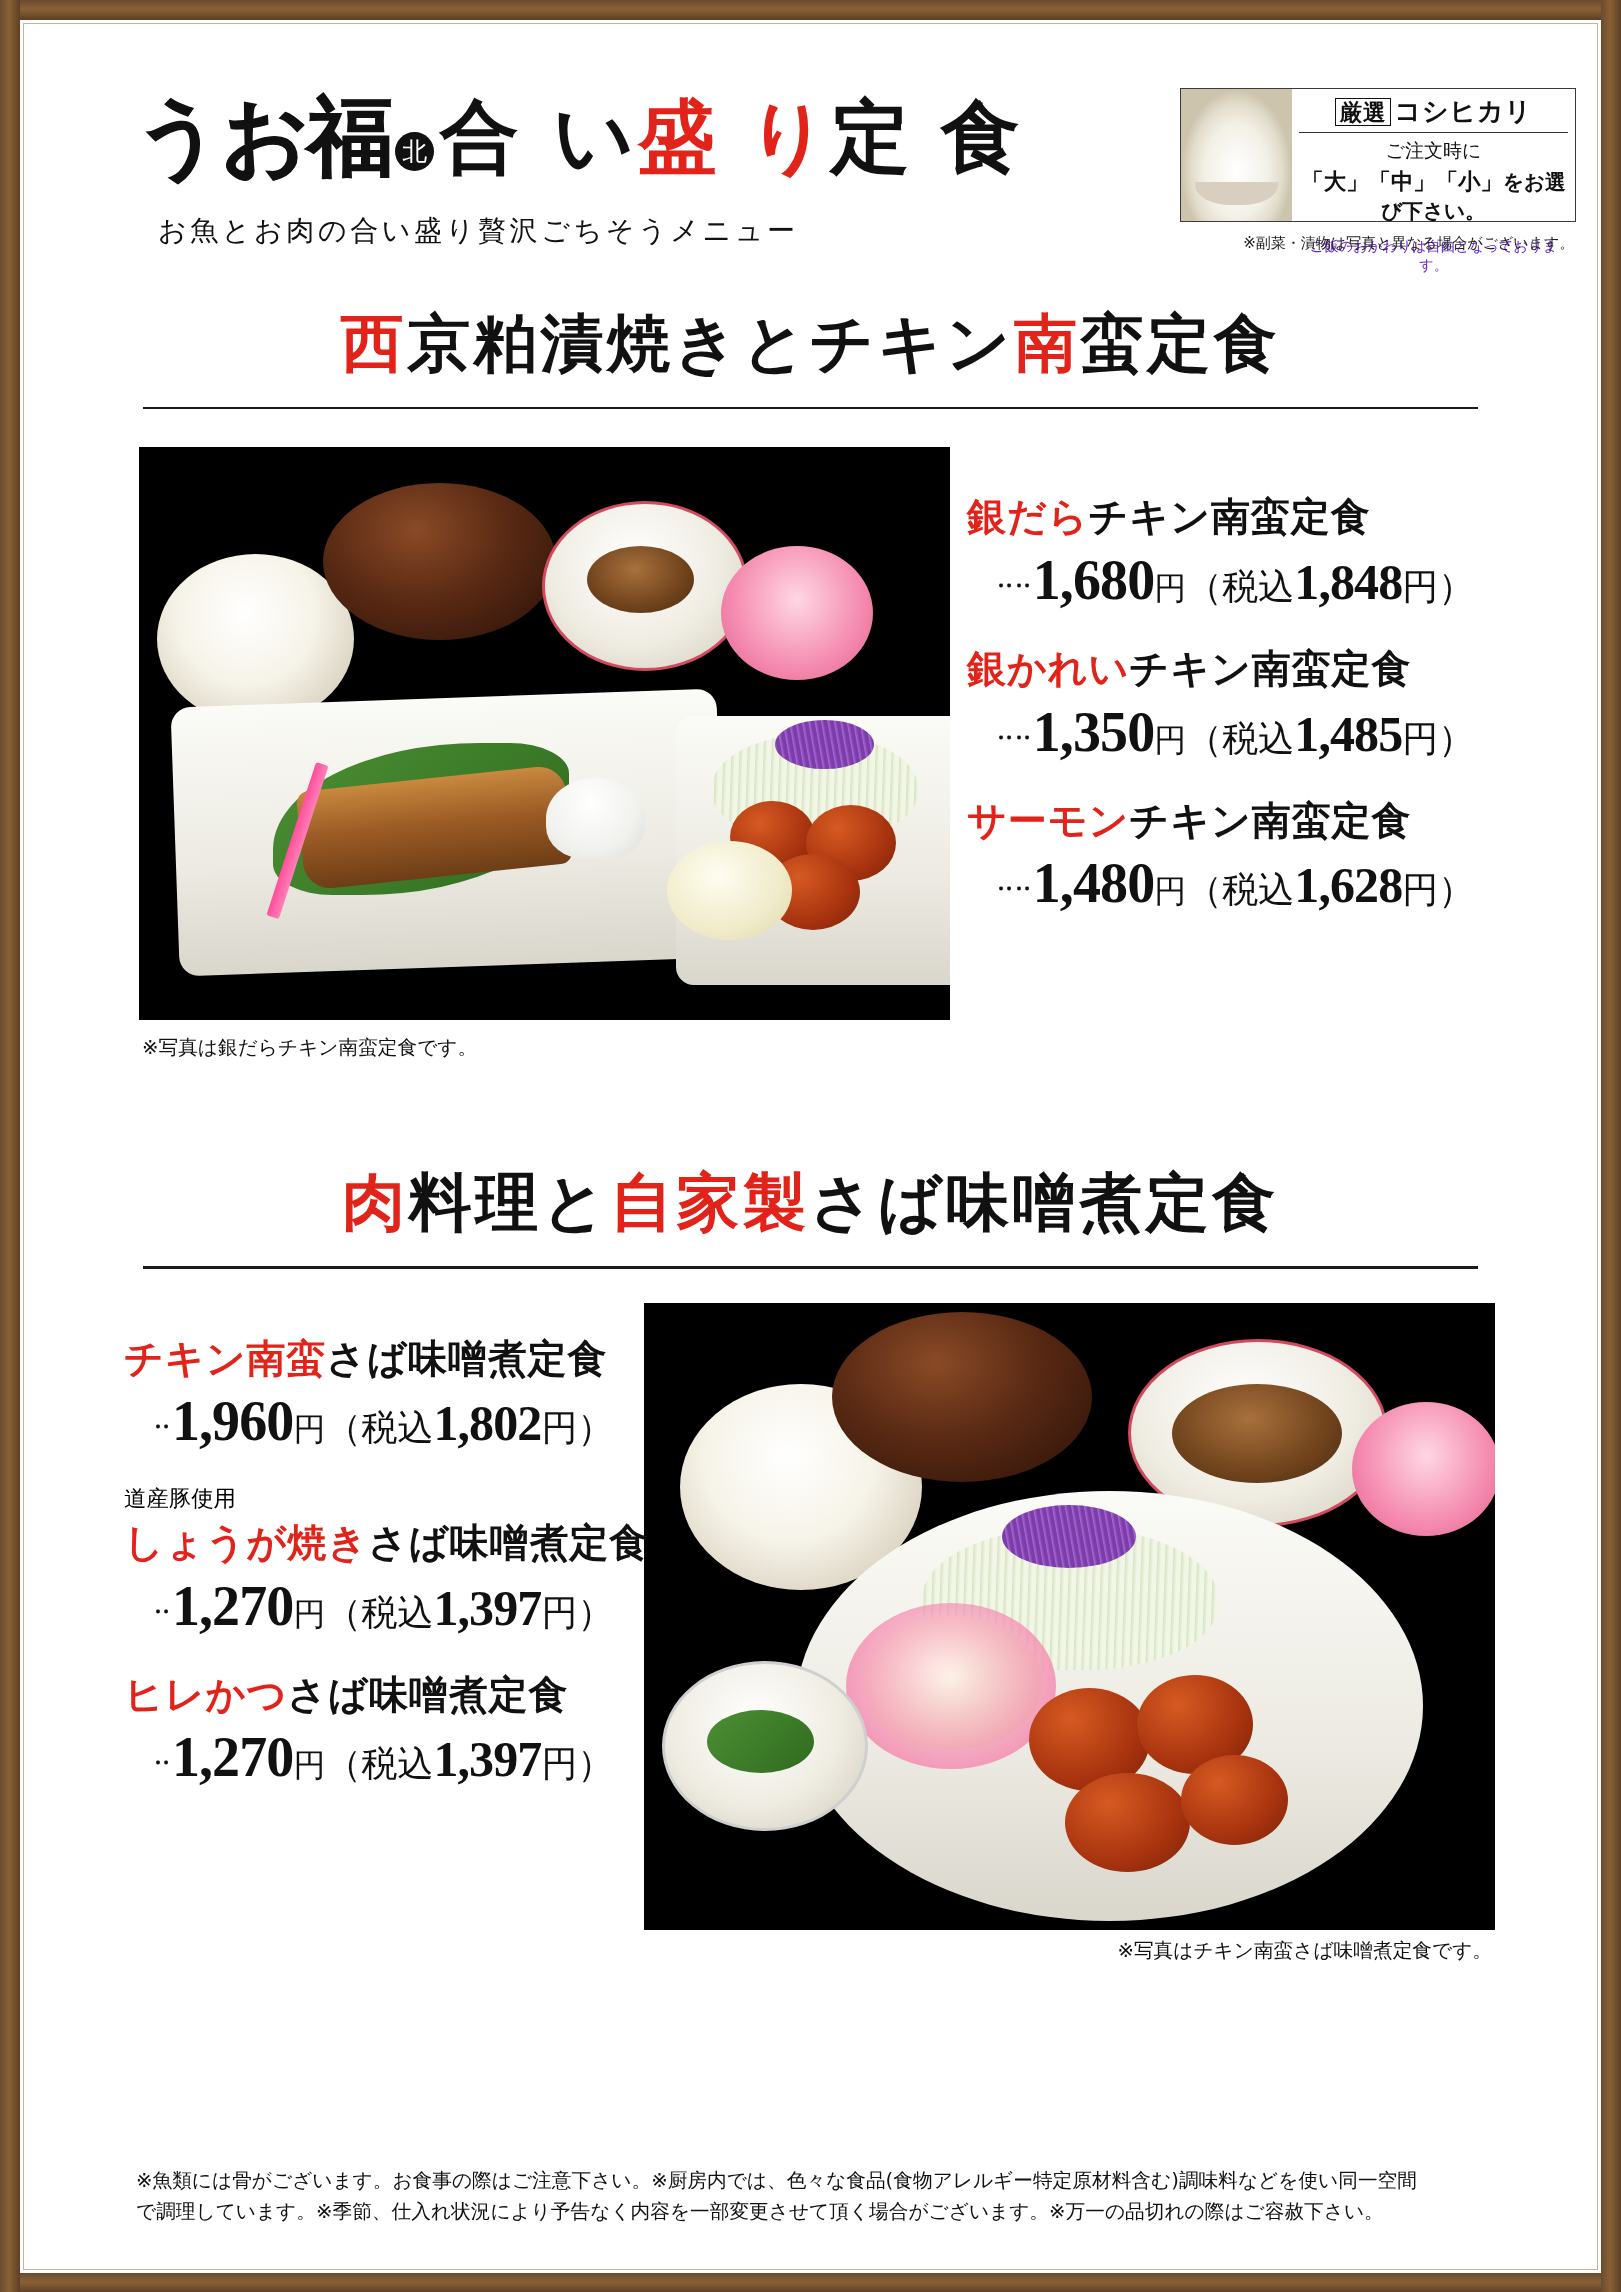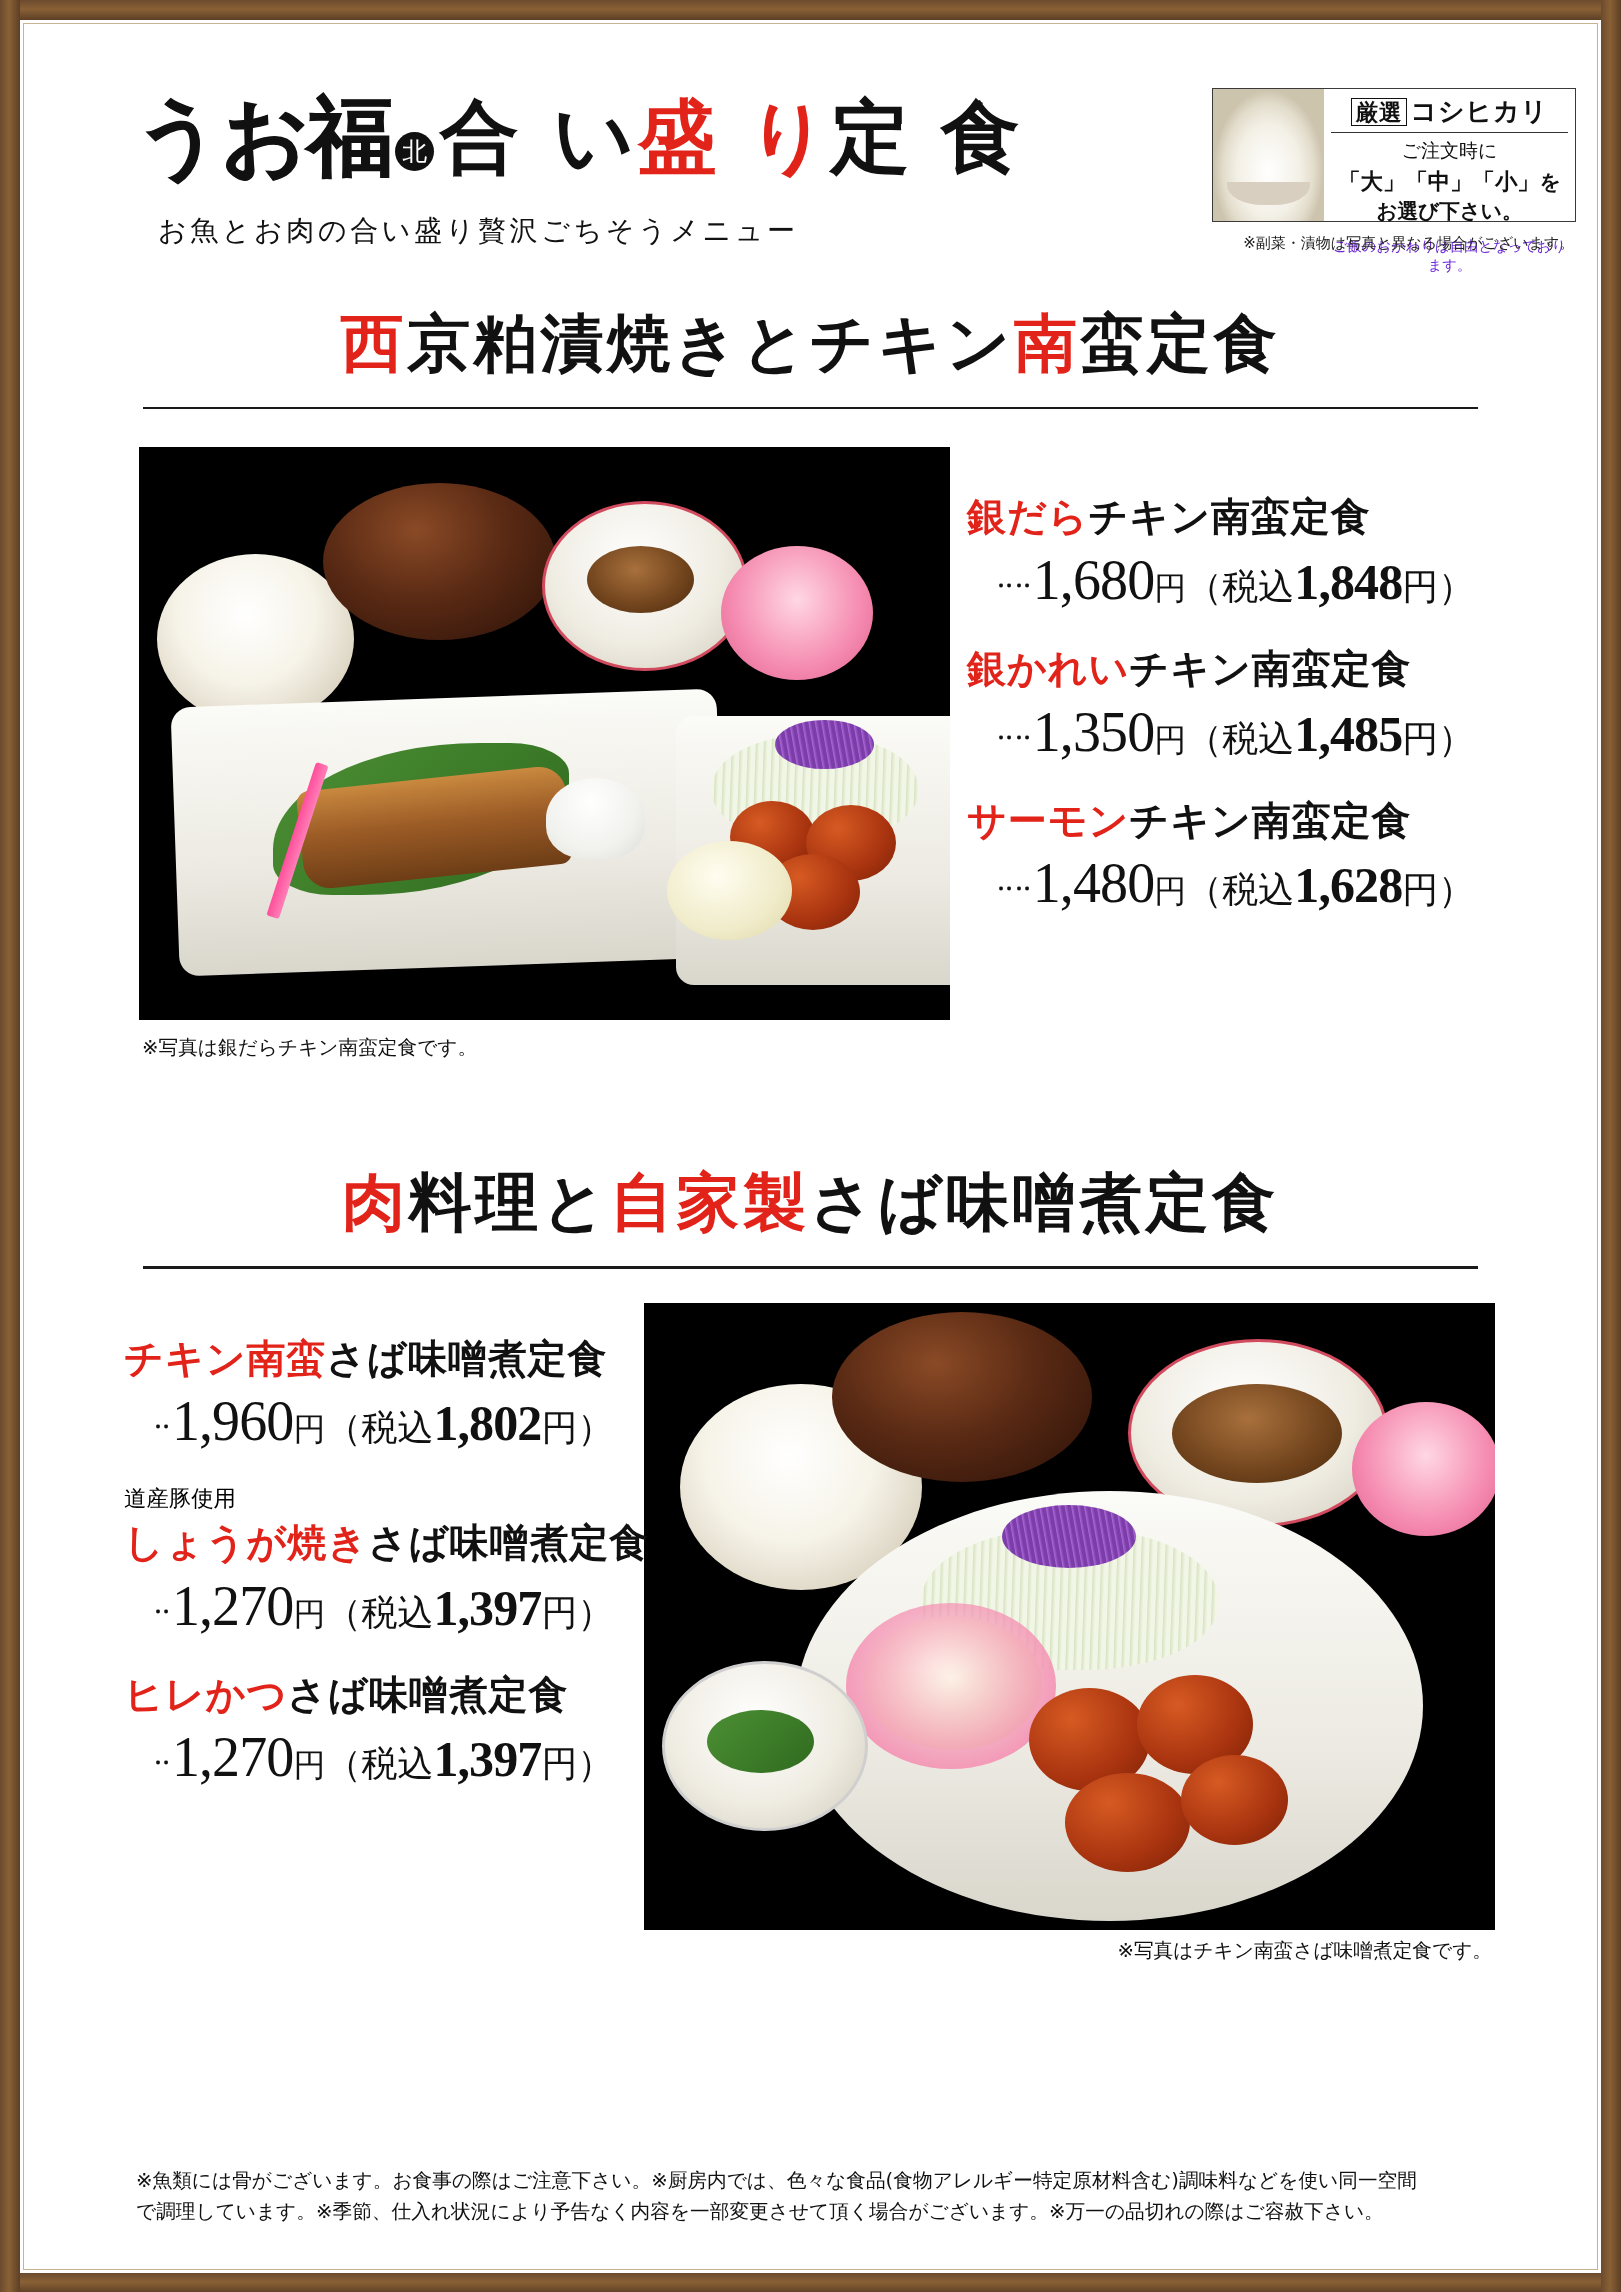--- a/index.html
+++ b/index.html
@@ -119,21 +119,21 @@
     letter-spacing: 3.6px;
     color: #111;
     font-family: "DejaVu Serif", serif;
   }
 
   
   .rice-badge {
     position: absolute;
     right: 9px;
     top: 56px;
-    width: 364px;
+    width: 396px;
     height: 134px;
     border: 1.8px solid #3a3a3a;
     display: flex;
     background: #fff;
     box-sizing: border-box;
   }
   .rice-photo {
     width: 111px;
     background:
       radial-gradient(ellipse at 50% 62%, #ffffff 0%, #f3f0e6 40%, #e2dccb 58%, #cdc4ae 70%),
@@ -347,21 +347,21 @@
     padding-left: 30px;
   }
   .dots {
     font-size: 30px;
     letter-spacing: 1.8px;
     vertical-align: 12.5px;
     color: #111;
   }
   .big-num {
     font-size: 56px;
-    font-weight: normal;
+    font-weight: bold;
     letter-spacing: -0.9px;
   }
   .yen { font-size: 32px; }
   .tax-wrap { font-size: 36px; }
   .tax-num { font-size: 50px; font-weight: bold; letter-spacing: -0.9px; }
 
   .photo-note {
     font-family: "DejaVu Sans", sans-serif;
     font-size: 19.7px;
     color: #111;

